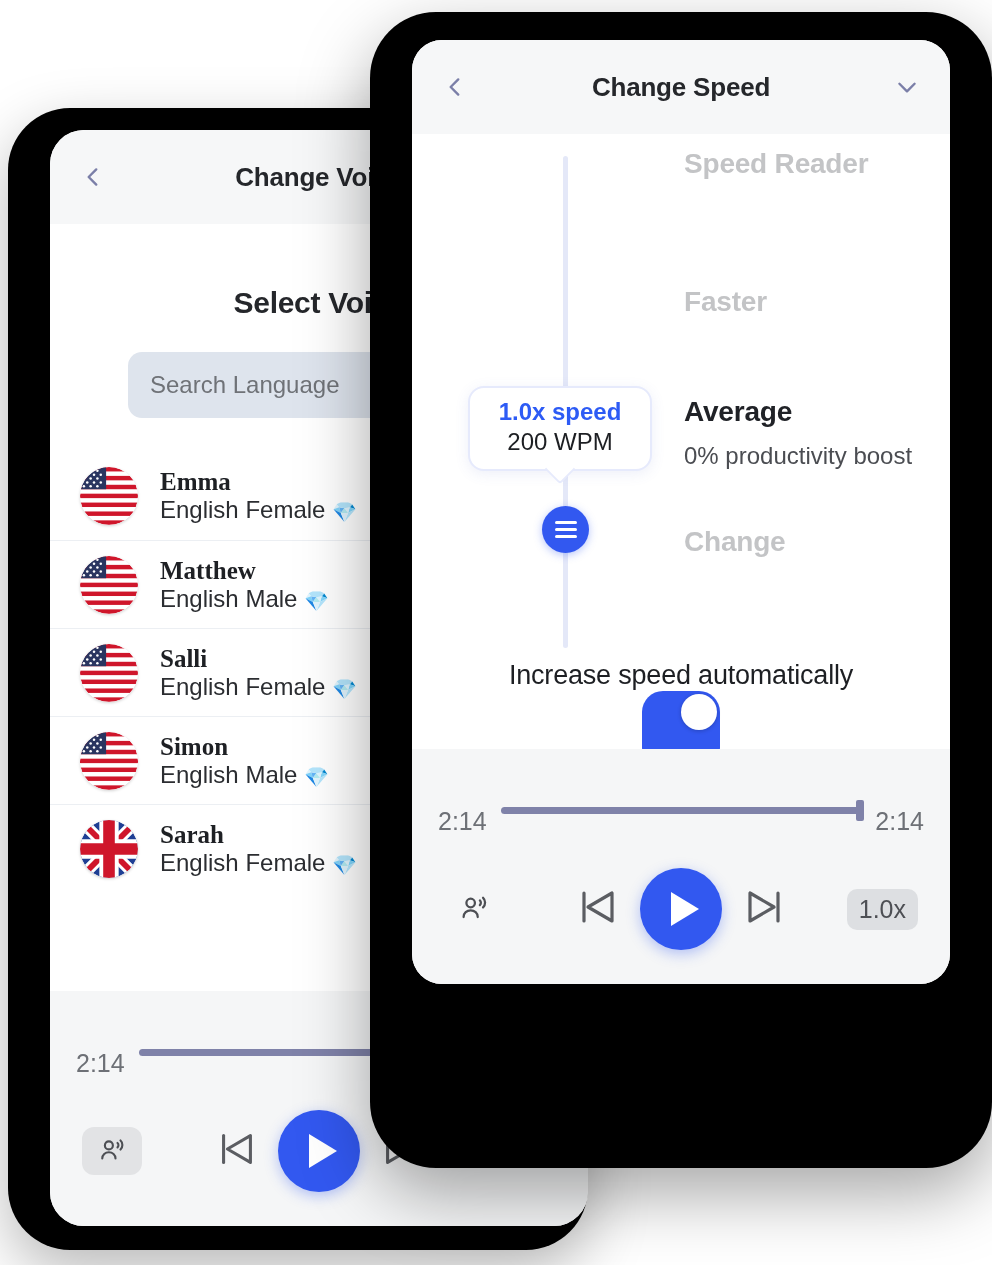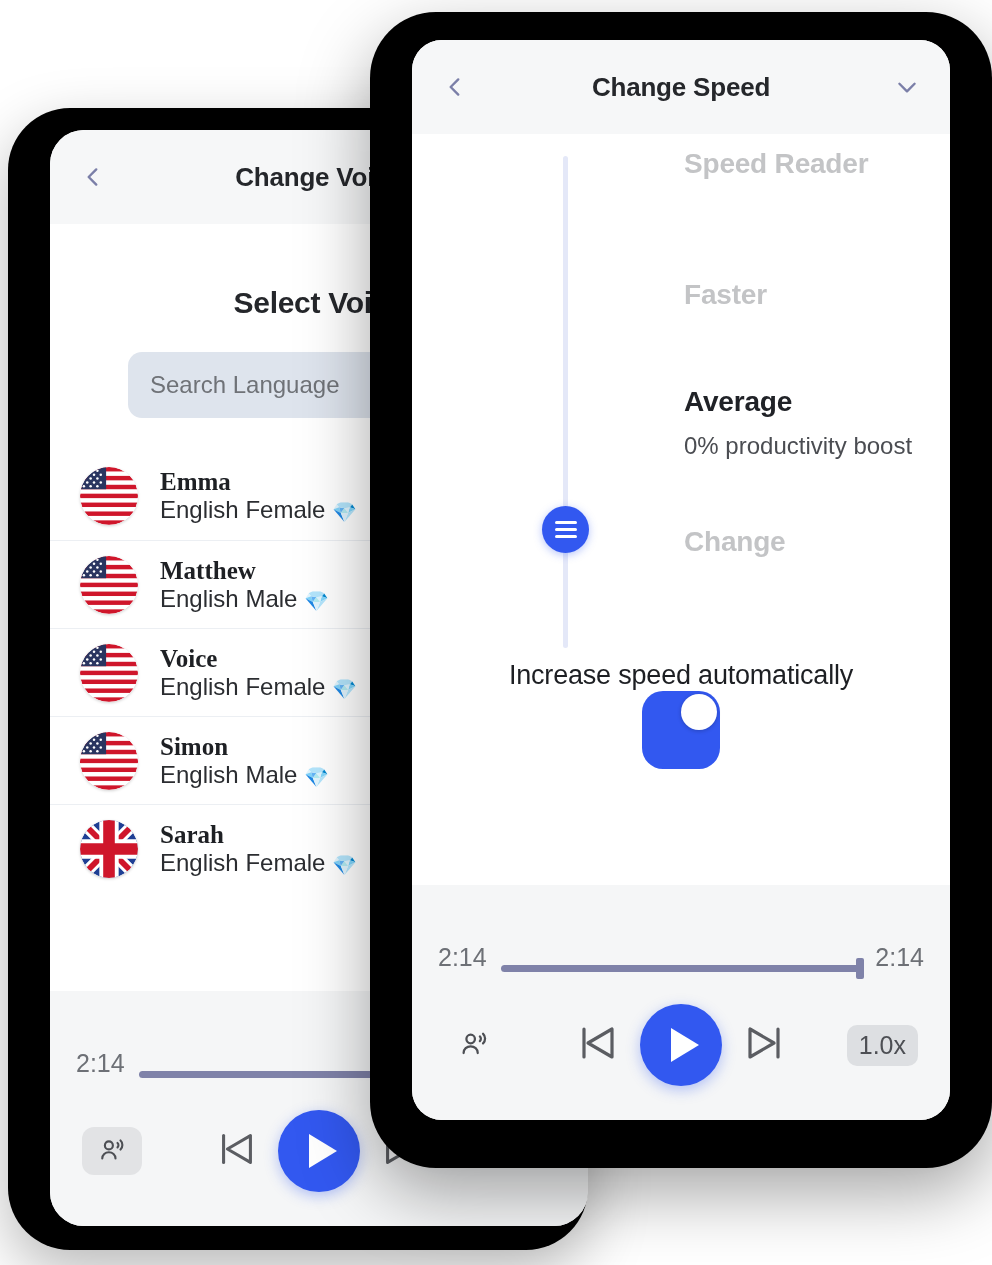--- a/index.html
+++ b/index.html
@@ -16,21 +16,21 @@
   .phone-screen{position:absolute;overflow:hidden;background:#fff;}
 
   
   #phone-left{left:8px;top:108px;width:580px;height:1142px;border-radius:62px;
      box-shadow:0 22px 60px rgba(0,0,0,.28);}
   #screen-left{left:50px;top:130px;width:538px;height:1096px;border-radius:34px 34px 34px 34px;}
 
   
   #phone-right{left:370px;top:12px;width:622px;height:1156px;border-radius:66px;
      box-shadow:0 26px 70px rgba(0,0,0,.35);}
-  #screen-right{left:412px;top:40px;width:538px;height:1080px;border-radius:30px;
+  #screen-right{left:412px;top:40px;width:538px;height:944px;border-radius:30px;
      box-shadow:0 14px 44px rgba(0,0,0,.18);}
 
   
   .navbar{height:94px;background:#f6f7f8;display:flex;align-items:center;
      padding:0 30px;box-sizing:border-box;position:relative;}
   .nav-title{flex:1;text-align:center;font-size:26px;font-weight:bold;color:#25272b;
      letter-spacing:-.2px;}
   .chev{width:26px;height:26px;flex:0 0 26px;}
   .chev svg{display:block;}
 
@@ -58,22 +58,22 @@
 
   
   .speed-area{position:relative;height:520px;}
   .speed-track{position:absolute;left:151px;top:22px;width:5px;height:492px;
      background:#e4e8f8;border-radius:3px;}
   .speed-labels{position:absolute;left:272px;top:0;width:240px;}
   .lbl-dim{font-size:28px;font-weight:bold;color:#c3c4c6;letter-spacing:-.2px;}
   .lbl-main{font-size:28px;font-weight:bold;color:#202227;letter-spacing:-.2px;}
   .lbl-sub{font-size:24px;color:#4b4d52;line-height:1.18;margin-top:14px;}
   .sl-speedreader{position:absolute;top:14px;left:0;}
-  .sl-faster{position:absolute;top:145px;left:0;}
-  .sl-average{position:absolute;top:252px;left:0;}
+  .sl-faster{position:absolute;top:152px;left:0;}
+  .sl-average{position:absolute;top:262px;left:0;}
   .sl-slower{position:absolute;top:392px;left:0;}
 
   .bubble{position:absolute;left:56px;top:252px;width:184px;background:#fff;
      border:2px solid #e6eafc;border-radius:16px;padding:10px 8px 12px 8px;
      box-sizing:border-box;text-align:center;
      box-shadow:0 3px 14px rgba(80,100,200,.10);}
   .bubble-top{font-size:24px;font-weight:bold;color:#2d5bf5;line-height:1.2;}
   .bubble-bottom{font-size:24px;color:#1d1f23;line-height:1.25;}
   .bubble-arrow{position:absolute;left:50%;bottom:-11px;margin-left:-11px;
      width:20px;height:20px;background:#fff;border-right:2px solid #e6eafc;
@@ -87,21 +87,21 @@
   .toggle-row{display:flex;align-items:center;justify-content:space-between;
      padding:6px 30px 22px 30px;flex-direction:column;}
   .toggle-label{font-size:27px;color:#1d1f23;letter-spacing:-.2px;}
   .switch{width:78px;height:42px;border-radius:21px;background:#3258f0;position:relative;
      flex:0 0 78px;}
   .switch .knob{position:absolute;top:3px;right:3px;width:36px;height:36px;border-radius:50%;
      background:#fff;box-shadow:0 1px 4px rgba(0,0,0,.22);}
 
   
   .player{background:#f5f6f7;padding:26px 26px 34px 26px;box-sizing:border-box;}
-  .prog-row{display:flex;align-items:flex-end;gap:14px;margin-top:32px;}
+  .prog-row{display:flex;align-items:flex-start;gap:14px;margin-top:32px;}
   .t-label{font-size:25px;color:#6d7076;}
   .prog-track{flex:1;height:7px;background:#7f82a9;border-radius:4px;position:relative;}
   .prog-knob{position:absolute;right:-3px;top:-7px;width:8px;height:21px;background:#7f82a9;
      border-radius:2px;}
   .ctrl-row{display:flex;align-items:center;justify-content:space-between;margin-top:32px;
      padding:0 6px;}
   .ctrl-side{width:92px;display:flex;align-items:center;}
   .ctrl-side.right{justify-content:flex-end;}
   .ctrl-mid{display:flex;align-items:center;gap:18px;}
   .icon-btn{width:60px;height:48px;border-radius:12px;display:flex;align-items:center;
@@ -268,21 +268,21 @@
                 <circle cx="14.5" cy="16" r="1.3"></circle>
                 <circle cx="21.5" cy="16" r="1.3"></circle>
                 <circle cx="4" cy="20" r="1.3"></circle>
                 <circle cx="11" cy="20" r="1.3"></circle>
                 <circle cx="18" cy="20" r="1.3"></circle>
               </g>
           </g>
           </svg>
       </span>
       <span class="voice-text">
-        <span class="voice-name">Voice</span><br>
+        <span class="voice-name">Salli</span><br>
         <span class="voice-sub"><span>English Female</span> <span class="gem">💎</span></span>
       </span>
     </div>
 
     <div class="voice-row">
       <span class="flag">
         <svg viewBox="0 0 60 60">
             <defs>
               <clipPath id="c4">
                 <circle cx="30" cy="30" r="30"></circle>
@@ -417,20 +417,25 @@
     <div class="speed-labels">
       <div class="sl-speedreader"><span class="lbl-dim">Speed Reader</span></div>
       <div class="sl-faster"><span class="lbl-dim">Faster</span></div>
       <div class="sl-average">
         <div class="lbl-main">Average</div>
         <div class="lbl-sub">0% productivity boost</div>
       </div>
       <div class="sl-slower"><span class="lbl-dim">Change</span></div>
     </div>
 
+    <div class="bubble">
+      <div class="bubble-top">1.0x speed</div>
+      <div class="bubble-bottom">200 WPM</div>
+      <span class="bubble-arrow"></span>
+    </div>
 
     <div class="thumb">
       <i></i>
       <i></i>
       <i></i>
     </div>
   </div>
 
   <div class="toggle-row">
     <span class="toggle-label">Increase speed automatically</span>

